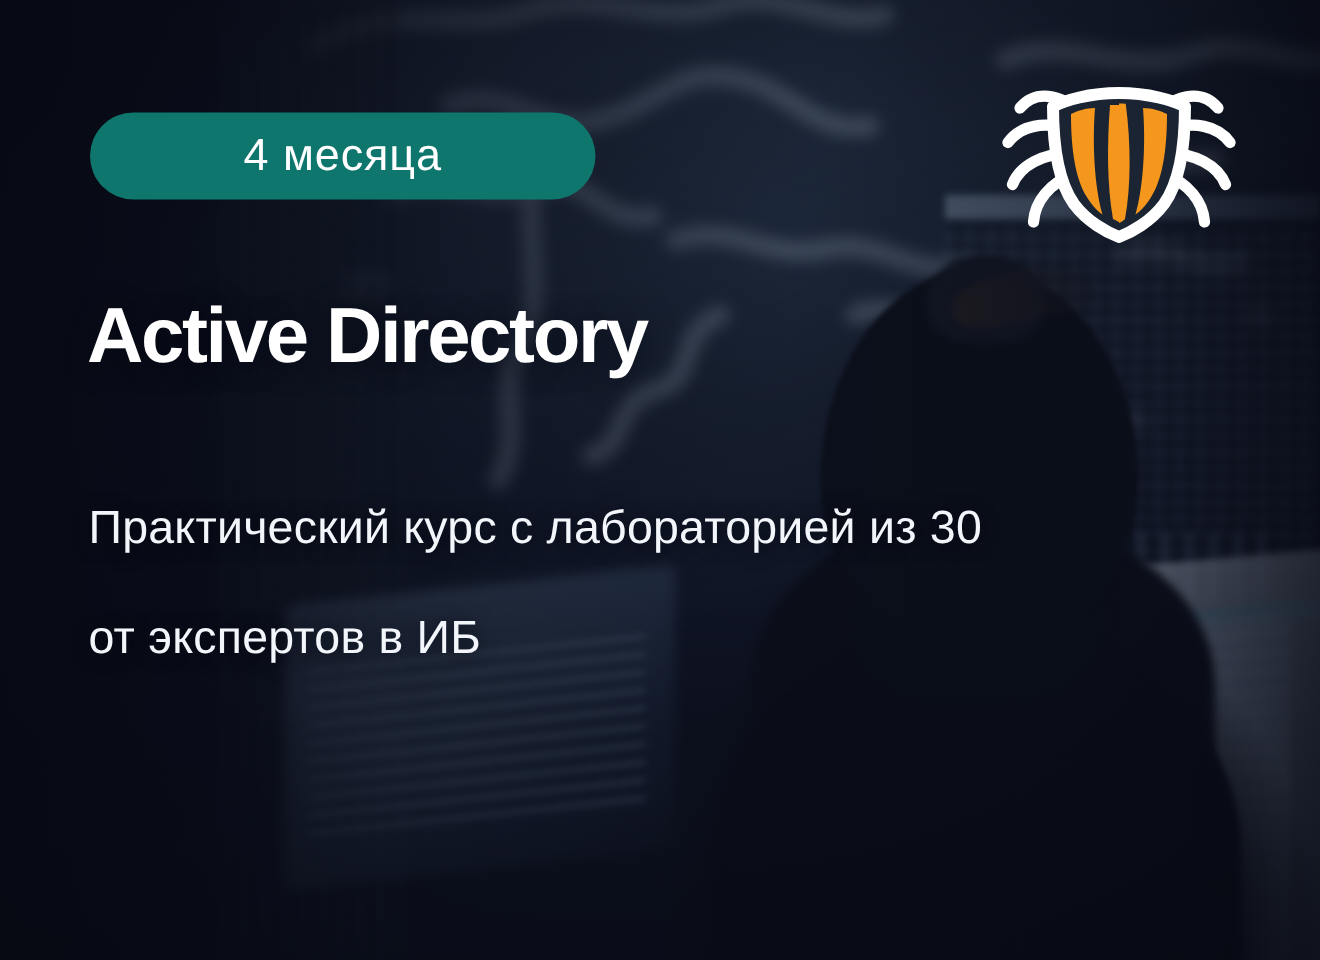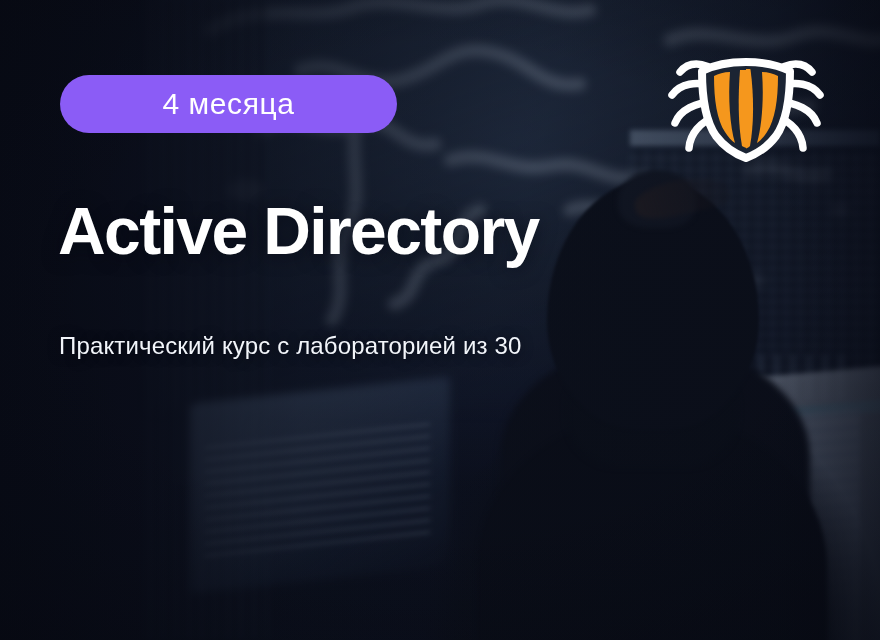--- a/index.html
+++ b/index.html
@@ -184,29 +184,29 @@
   .badge-label {
     font-size:30px; font-weight:300; color:#ffffff;
     letter-spacing:.6px; line-height:1; white-space:nowrap;
   }
 
   .logo { position:absolute; left:668px; top:50px; width:156px; height:112px; }
   .logo svg { width:100%; height:100%; display:block; }
 
   .title {
     position:absolute; left:58px; top:198px;
-    font-size:66px; font-weight:700; color:#ffffff;
+    font-size:52px; font-weight:700; color:#ffffff;
     letter-spacing:-1.6px; line-height:1; white-space:nowrap;
     text-shadow:0 2px 18px rgba(4,7,16,.55);
   }
 
   .subtitle {
     position:absolute; left:59px; top:325px;
     width:740px;
-    font-size:24px; font-weight:300; color:#f2f5fa;
+    font-size:31px; font-weight:300; color:#f2f5fa;
     line-height:1.72; letter-spacing:.15px;
     text-shadow:0 1px 12px rgba(4,7,16,.7);
   }
   .sub-p2 { margin-top:20px; }
 </style>
 </head>
 <body>
 
 <div class="banner">
 
@@ -263,21 +263,21 @@
       <div class="sil-hair-wisp"></div>
     </div>
 
     <div class="scrim"></div>
     <div class="tint"></div>
     <div class="vignette"></div>
   </div>
 
   <div class="content">
 
-    <div class="badge" style="background:#8b5cf6;">
+    <div class="badge" style="background:#0f766e;">
       <span class="badge-label">4 месяца</span>
     </div>
 
     <div class="logo">
       <svg viewBox="0 0 156 112" xmlns="http://www.w3.org/2000/svg">
         <g fill="none" stroke="#FFFFFF" stroke-width="7.5" stroke-linecap="round" stroke-linejoin="round">
 
           <path d="M52 24 C34 10 20 12 12 22"></path>
           <path d="M47 37 C28 30 12 34 4 45"></path>
           <path d="M46 52 C28 52 12 60 7 73"></path>
@@ -299,16 +299,17 @@
           <path d="M94 22 C100 22 106 24 110 26 C110 50 107 70 99 82 C96 87 92 91 89 93 C94 76 96 48 94 22 Z"></path>
           <path d="M78 19 C80 19 81 19 82.5 19.2 C86 46 86 74 82 96 C81 97.2 79.6 98 78 98.6 Z"></path>
         </g>
       </svg>
     </div>
 
     <div class="title">Active Directory</div>
 
     <div class="subtitle">
       <div>Практический курс с лабораторией из 30</div>
+      <div class="sub-p2">от экспертов в ИБ</div>
     </div>
 
   </div>
 </div>
 
 </body></html>

